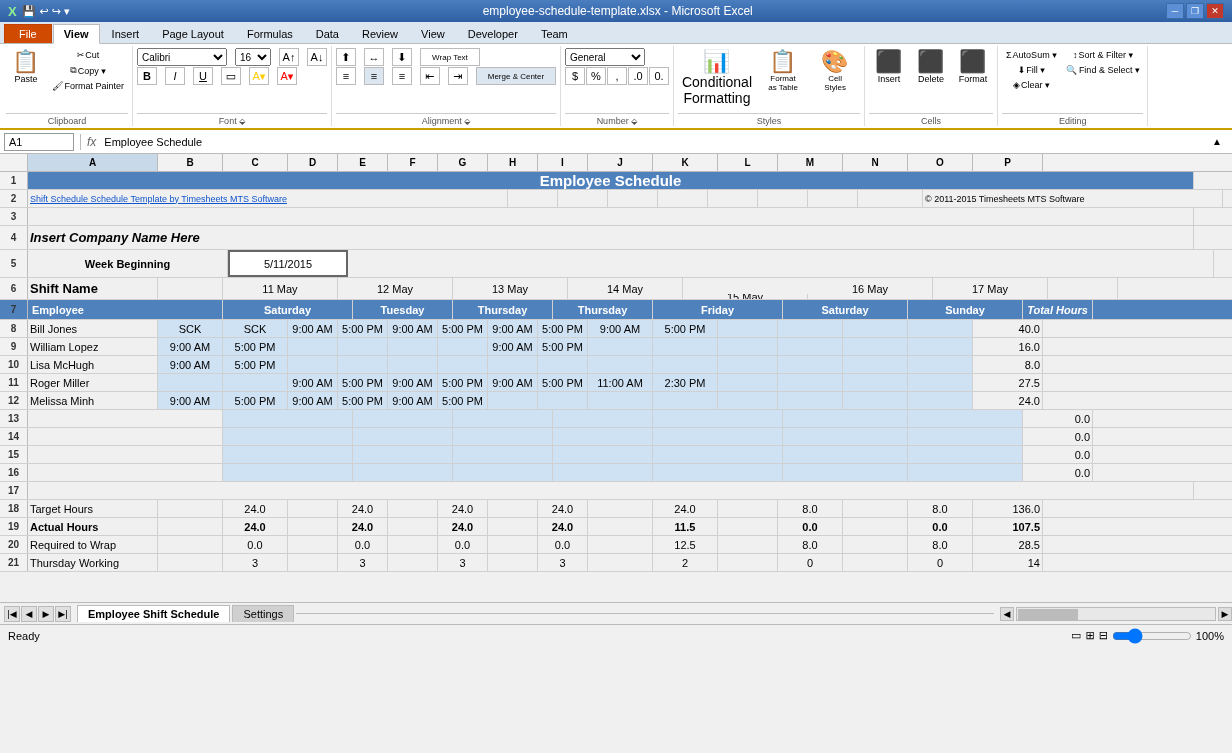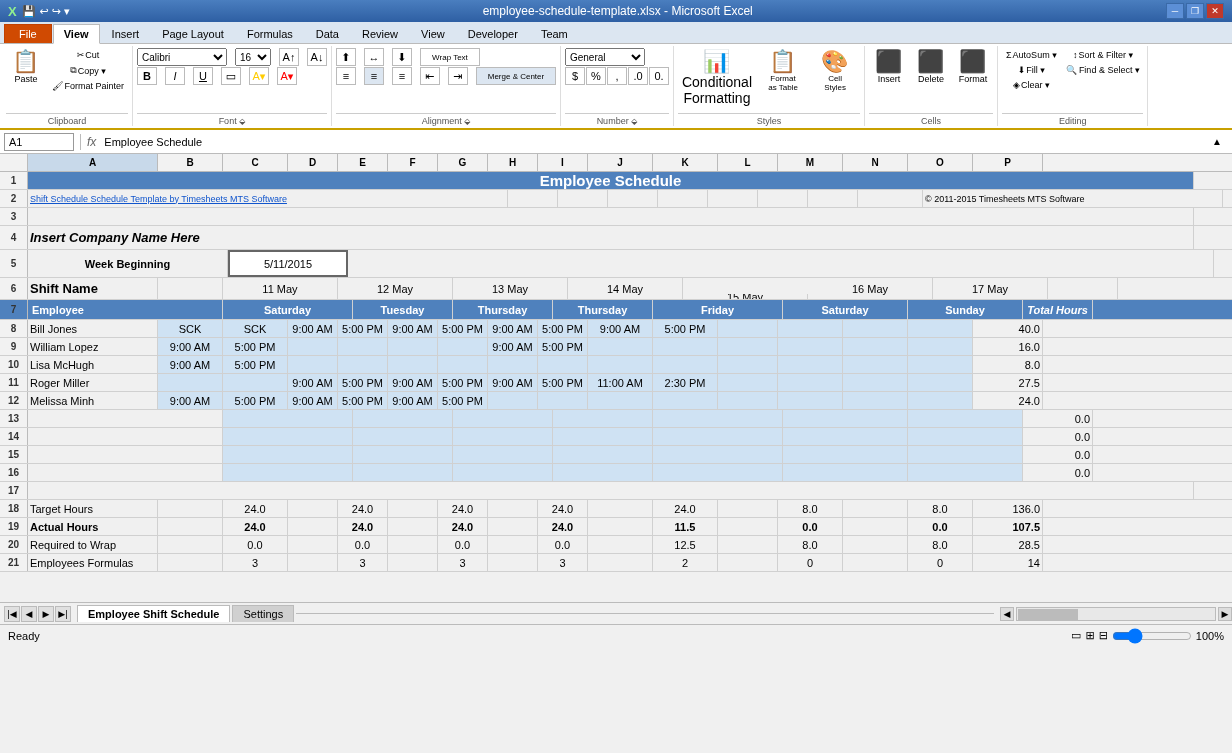--- a/index.html
+++ b/index.html
@@ -660,21 +660,21 @@
     <div class="cell center" style="width:65px;">12.5</div>
     <div class="cell center" style="width:60px;"></div>
     <div class="cell center" style="width:65px;">8.0</div>
     <div class="cell center" style="width:65px;"></div>
     <div class="cell center" style="width:65px;">8.0</div>
     <div class="cell right" style="width:70px;">28.5</div>
   </div>
 
   <div class="grid-row">
     <div class="row-num">21</div>
-    <div class="cell" style="width:130px;">Employees Formulas</div>
+    <div class="cell" style="width:130px;">Thursday Working</div>
     <div class="cell center" style="width:65px;"></div>
     <div class="cell center" style="width:65px;">3</div>
     <div class="cell center" style="width:50px;"></div>
     <div class="cell center" style="width:50px;">3</div>
     <div class="cell center" style="width:50px;"></div>
     <div class="cell center" style="width:50px;">3</div>
     <div class="cell center" style="width:50px;"></div>
     <div class="cell center" style="width:50px;">3</div>
     <div class="cell center" style="width:65px;"></div>
     <div class="cell center" style="width:65px;">2</div>

